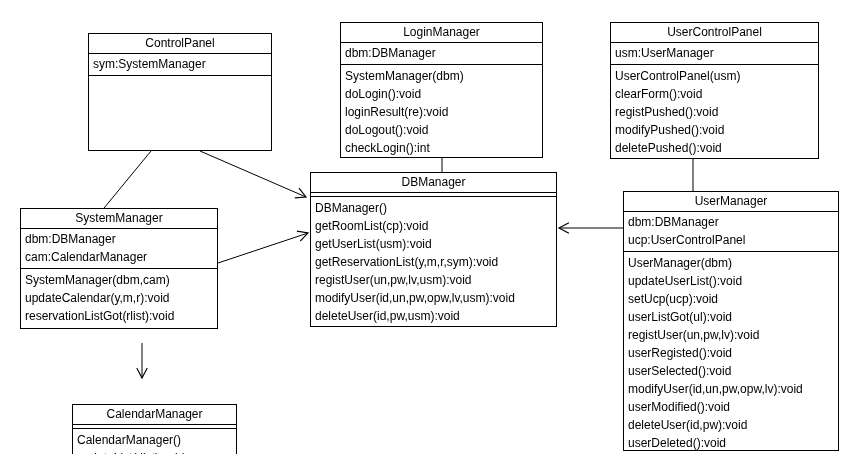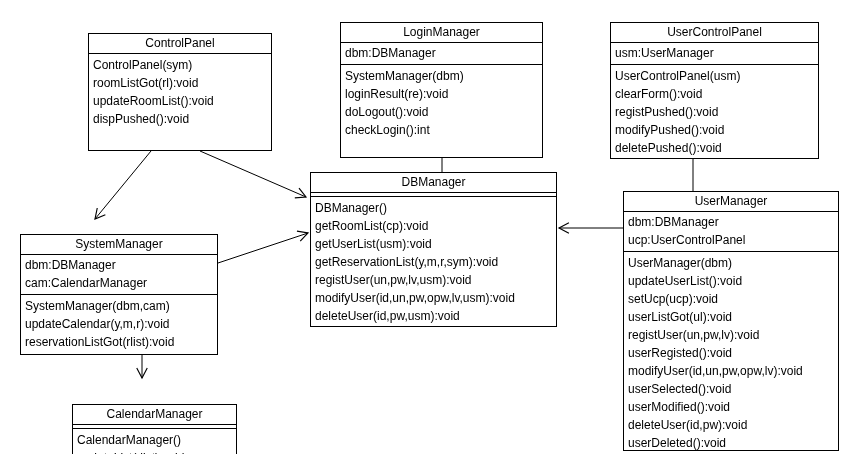--- a/index.html
+++ b/index.html
@@ -65,56 +65,54 @@
     <line x1="200" y1="151" x2="306" y2="197" marker-end="url(#arrOpen)"></line>
     <line x1="442" y1="158" x2="442" y2="188" marker-end="url(#arrOpen)"></line>
     <line x1="693" y1="159" x2="693" y2="191"></line>
     <line x1="218" y1="263" x2="308" y2="233" marker-end="url(#arrOpen)"></line>
     <line x1="142" y1="343" x2="142" y2="378" marker-end="url(#arrOpen)"></line>
     <line x1="623" y1="228" x2="559" y2="228" marker-end="url(#arrOpen)"></line>
   </svg>
 
   <div class="uml-class" style="left:88px;top:33px;width:184px;height:118px">
     <div class="c-title">ControlPanel</div>
-    <div class="c-methods">
-      <div class="row">ControlPanel(sym)</div>
-      <div class="row">roomListGot(rl):void</div>
-      <div class="row">updateRoomList():void</div>
-      <div class="row">dispPushed():void</div>
+    <div class="c-attrs">
+      <div class="row">sym:SystemManager</div>
     </div>
   </div>
 
   <div class="uml-class" style="left:340px;top:22px;width:203px;height:136px">
     <div class="c-title">LoginManager</div>
     <div class="c-attrs">
       <div class="row">dbm:DBManager</div>
     </div>
     <div class="c-methods">
       <div class="row">SystemManager(dbm)</div>
+      <div class="row">doLogin():void</div>
       <div class="row">loginResult(re):void</div>
       <div class="row">doLogout():void</div>
       <div class="row">checkLogin():int</div>
     </div>
   </div>
 
   <div class="uml-class" style="left:610px;top:22px;width:209px;height:137px">
     <div class="c-title">UserControlPanel</div>
     <div class="c-attrs">
       <div class="row">usm:UserManager</div>
     </div>
     <div class="c-methods">
       <div class="row">UserControlPanel(usm)</div>
       <div class="row">clearForm():void</div>
       <div class="row">registPushed():void</div>
       <div class="row">modifyPushed():void</div>
       <div class="row">deletePushed():void</div>
     </div>
   </div>
 
-  <div class="uml-class" style="left:20px;top:234px;width:198px;height:121px">
+  <div class="uml-class" style="left:20px;top:208px;width:198px;height:121px">
     <div class="c-title">SystemManager</div>
     <div class="c-attrs">
       <div class="row">dbm:DBManager</div>
       <div class="row">cam:CalendarManager</div>
     </div>
     <div class="c-methods">
       <div class="row">SystemManager(dbm,cam)</div>
       <div class="row">updateCalendar(y,m,r):void</div>
       <div class="row">reservationListGot(rlist):void</div>
     </div>
@@ -140,22 +138,22 @@
       <div class="row">dbm:DBManager</div>
       <div class="row">ucp:UserControlPanel</div>
     </div>
     <div class="c-methods">
       <div class="row">UserManager(dbm)</div>
       <div class="row">updateUserList():void</div>
       <div class="row">setUcp(ucp):void</div>
       <div class="row">userListGot(ul):void</div>
       <div class="row">registUser(un,pw,lv):void</div>
       <div class="row">userRegisted():void</div>
+      <div class="row">userSelected():void</div>
       <div class="row">modifyUser(id,un,pw,opw,lv):void</div>
-      <div class="row">userSelected():void</div>
       <div class="row">userModified():void</div>
       <div class="row">deleteUser(id,pw):void</div>
       <div class="row">userDeleted():void</div>
     </div>
   </div>
 
   <div class="uml-class" style="left:72px;top:404px;width:165px;height:73px">
     <div class="c-title">CalendarManager</div>
     <div class="c-attrs empty"></div>
     <div class="c-methods">

